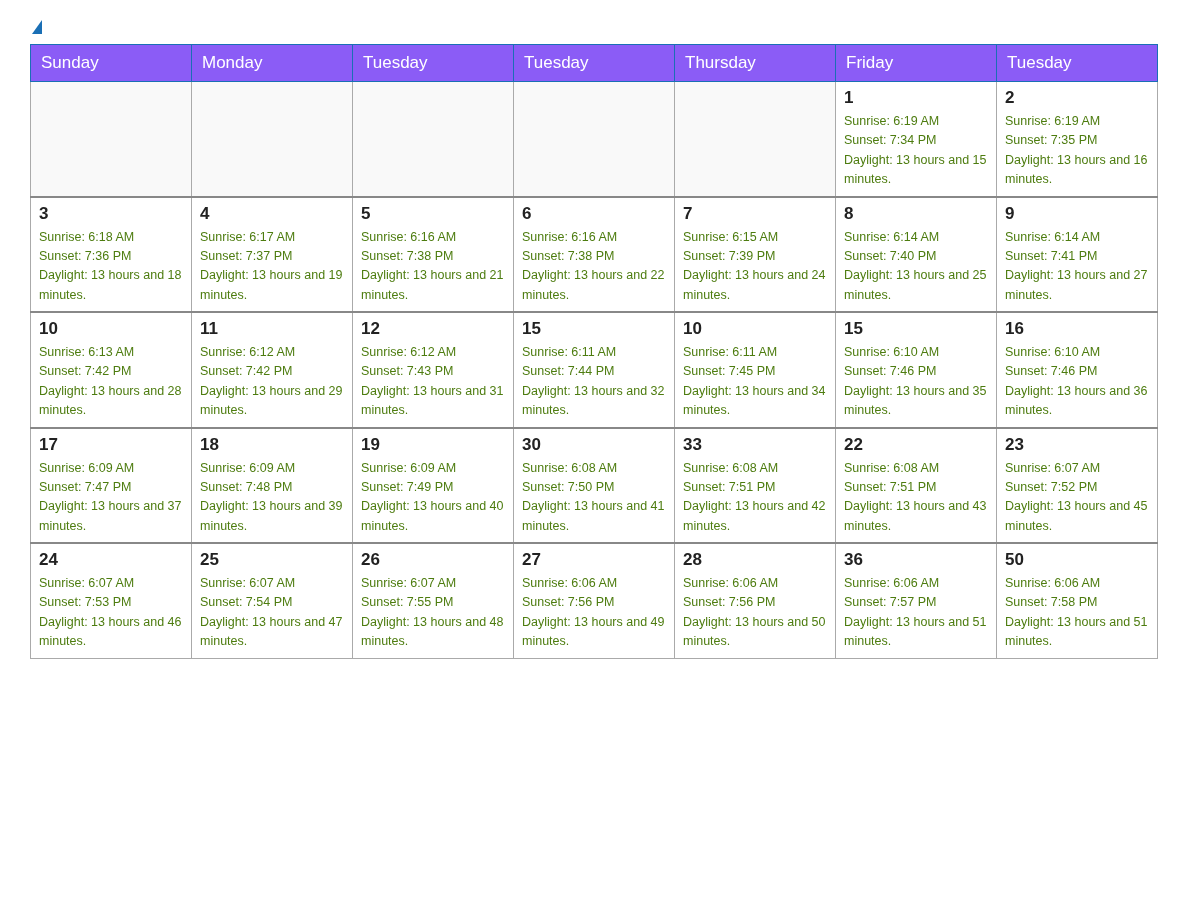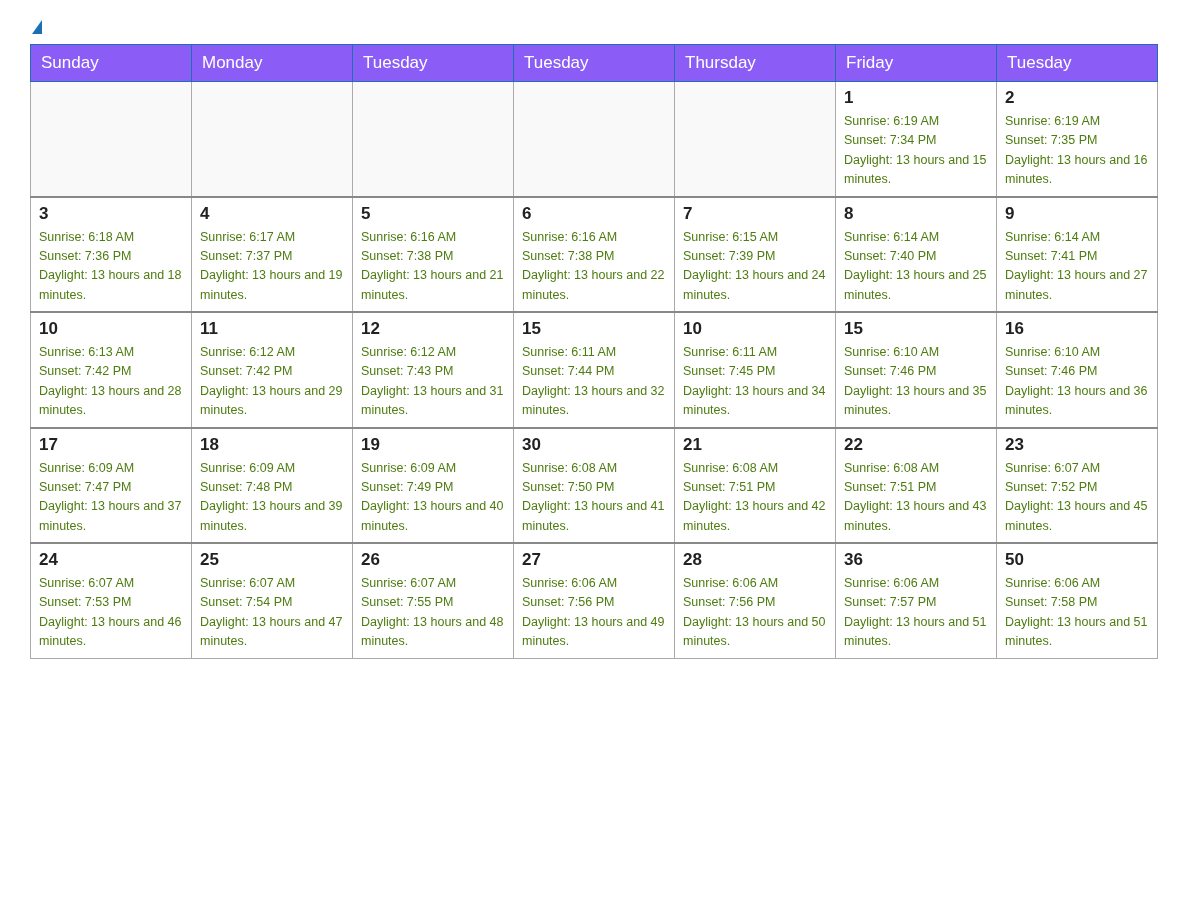--- a/index.html
+++ b/index.html
@@ -214,21 +214,21 @@
         </td>
         <td>
           <div class="day-number">19</div>
           <div class="day-info">Sunrise: 6:09 AM<br>Sunset: 7:49 PM<br>Daylight: 13 hours and 40 minutes.</div>
         </td>
         <td>
           <div class="day-number">30</div>
           <div class="day-info">Sunrise: 6:08 AM<br>Sunset: 7:50 PM<br>Daylight: 13 hours and 41 minutes.</div>
         </td>
         <td>
-          <div class="day-number">21</div>
+          <div class="day-number">33</div>
           <div class="day-info">Sunrise: 6:08 AM<br>Sunset: 7:51 PM<br>Daylight: 13 hours and 42 minutes.</div>
         </td>
         <td>
           <div class="day-number">22</div>
           <div class="day-info">Sunrise: 6:08 AM<br>Sunset: 7:51 PM<br>Daylight: 13 hours and 43 minutes.</div>
         </td>
         <td>
           <div class="day-number">23</div>
           <div class="day-info">Sunrise: 6:07 AM<br>Sunset: 7:52 PM<br>Daylight: 13 hours and 45 minutes.</div>
         </td>

